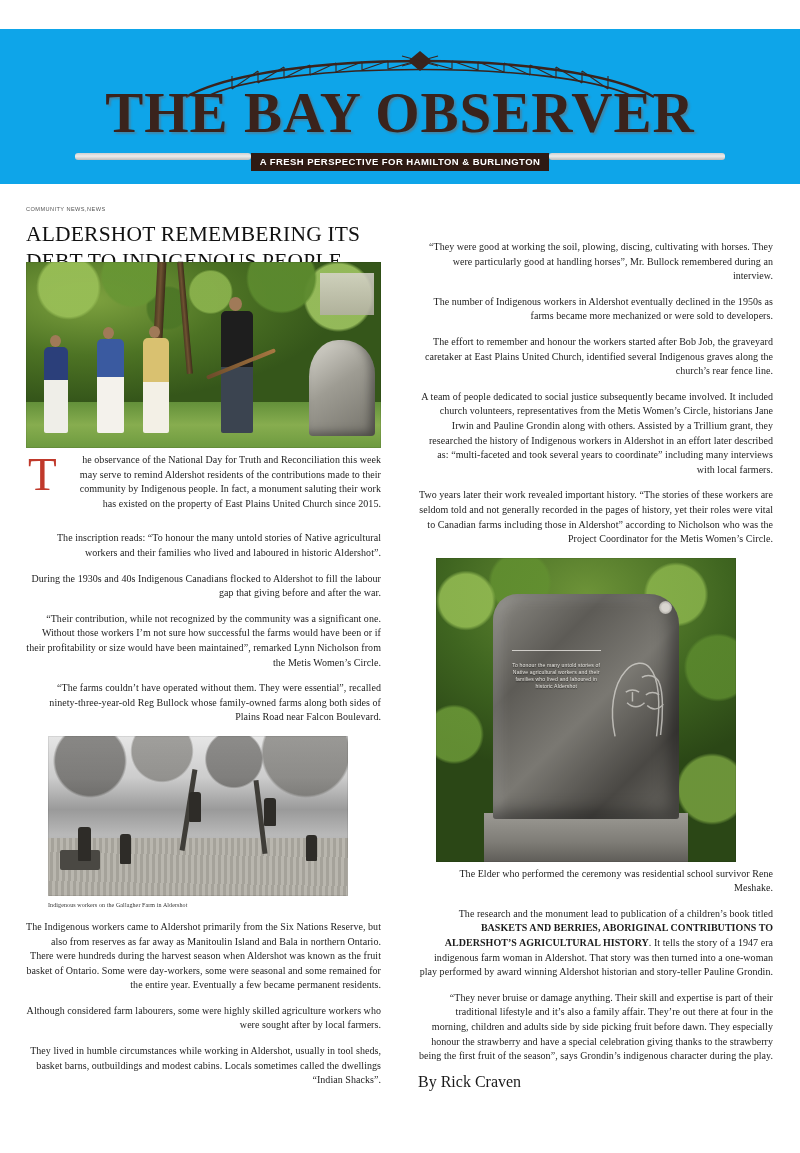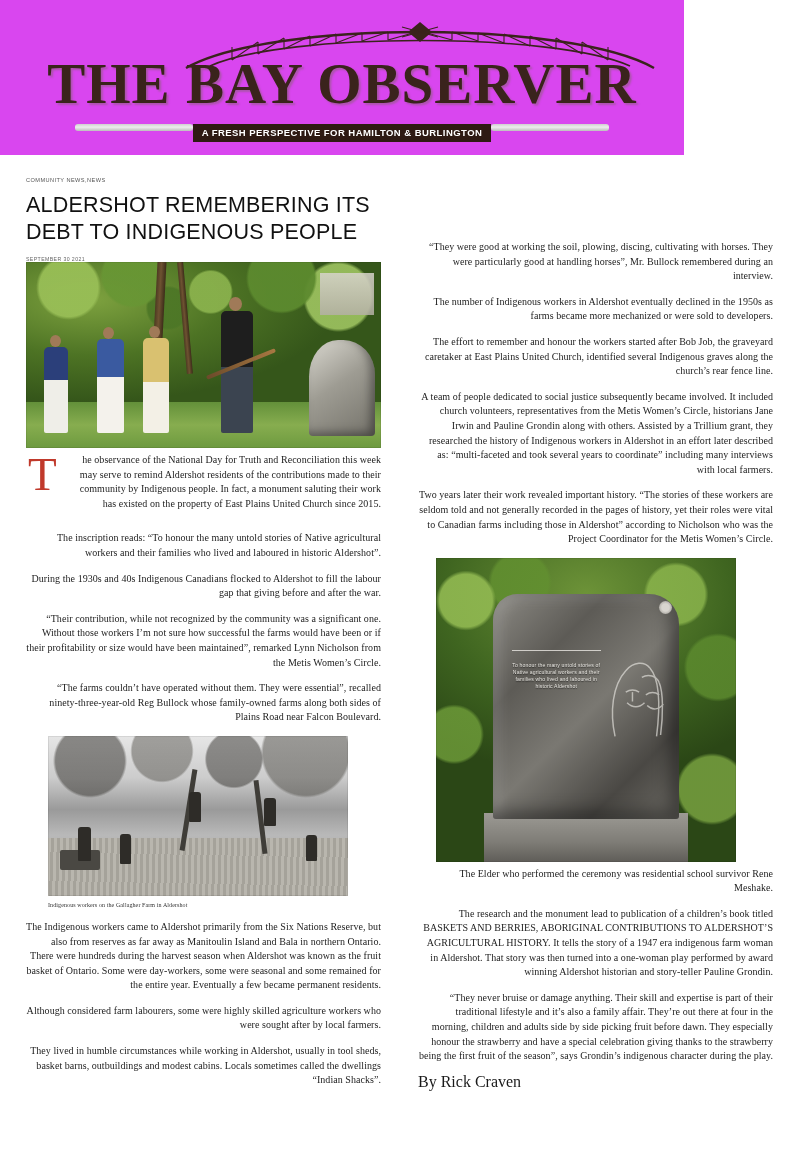--- a/index.html
+++ b/index.html
@@ -11,25 +11,26 @@
     width: 800px;
     height: 1153px;
     font-family: "Liberation Serif", serif;
     color: #1a1a1a;
     overflow: hidden;
     position: relative;
   }
 
   
   .masthead {
-    width: 684px;
+    width: 800px;
     height: 155px;
-    background: #d946ef;
+    background: #0ea5e9;
     position: relative;
     overflow: hidden;
+    margin-top: 29px;
   }
   .masthead-inner {
     position: absolute;
     left: 40px;
     right: 40px;
     top: 0;
     bottom: 0;
   }
   .bridge {
     position: absolute;
@@ -84,21 +85,21 @@
   .kicker {
     margin: 22px 0 0 26px;
     font-family: "Liberation Sans", sans-serif;
     font-size: 5.6px;
     letter-spacing: 0.45px;
     color: #555555;
     text-transform: uppercase;
   }
   .headline {
     margin: 9px 26px 0 26px;
-    font-family: Liberation Sans, sans-serif;
+    font-family: Liberation Serif, serif;
     font-size: 21.5px;
     line-height: 27px;
     letter-spacing: 0.2px;
     color: #111111;
     font-weight: normal;
     max-width: 360px;
   }
   .dateline {
     margin: 10px 0 0 26px;
     font-family: "Liberation Sans", sans-serif;
@@ -132,21 +133,21 @@
   }
   p.body.lead { margin-bottom: 20px; font-family: Liberation Serif, serif; }
   .dropcap::first-letter {
     float: left;
     font-size: 47px;
     line-height: 38px;
     padding: 2px 8px 0 2px;
     color: #c0392b;
     font-family: "Liberation Serif", serif;
   }
-  .booktitle { font-weight: normal; }
+  .booktitle { font-weight: bold; }
   .byline {
     font-size: 16px;
     line-height: 14.6px;
     margin: 4px 0 0 0;
   }
 
   
   .photo {
     position: relative;
     overflow: hidden;

